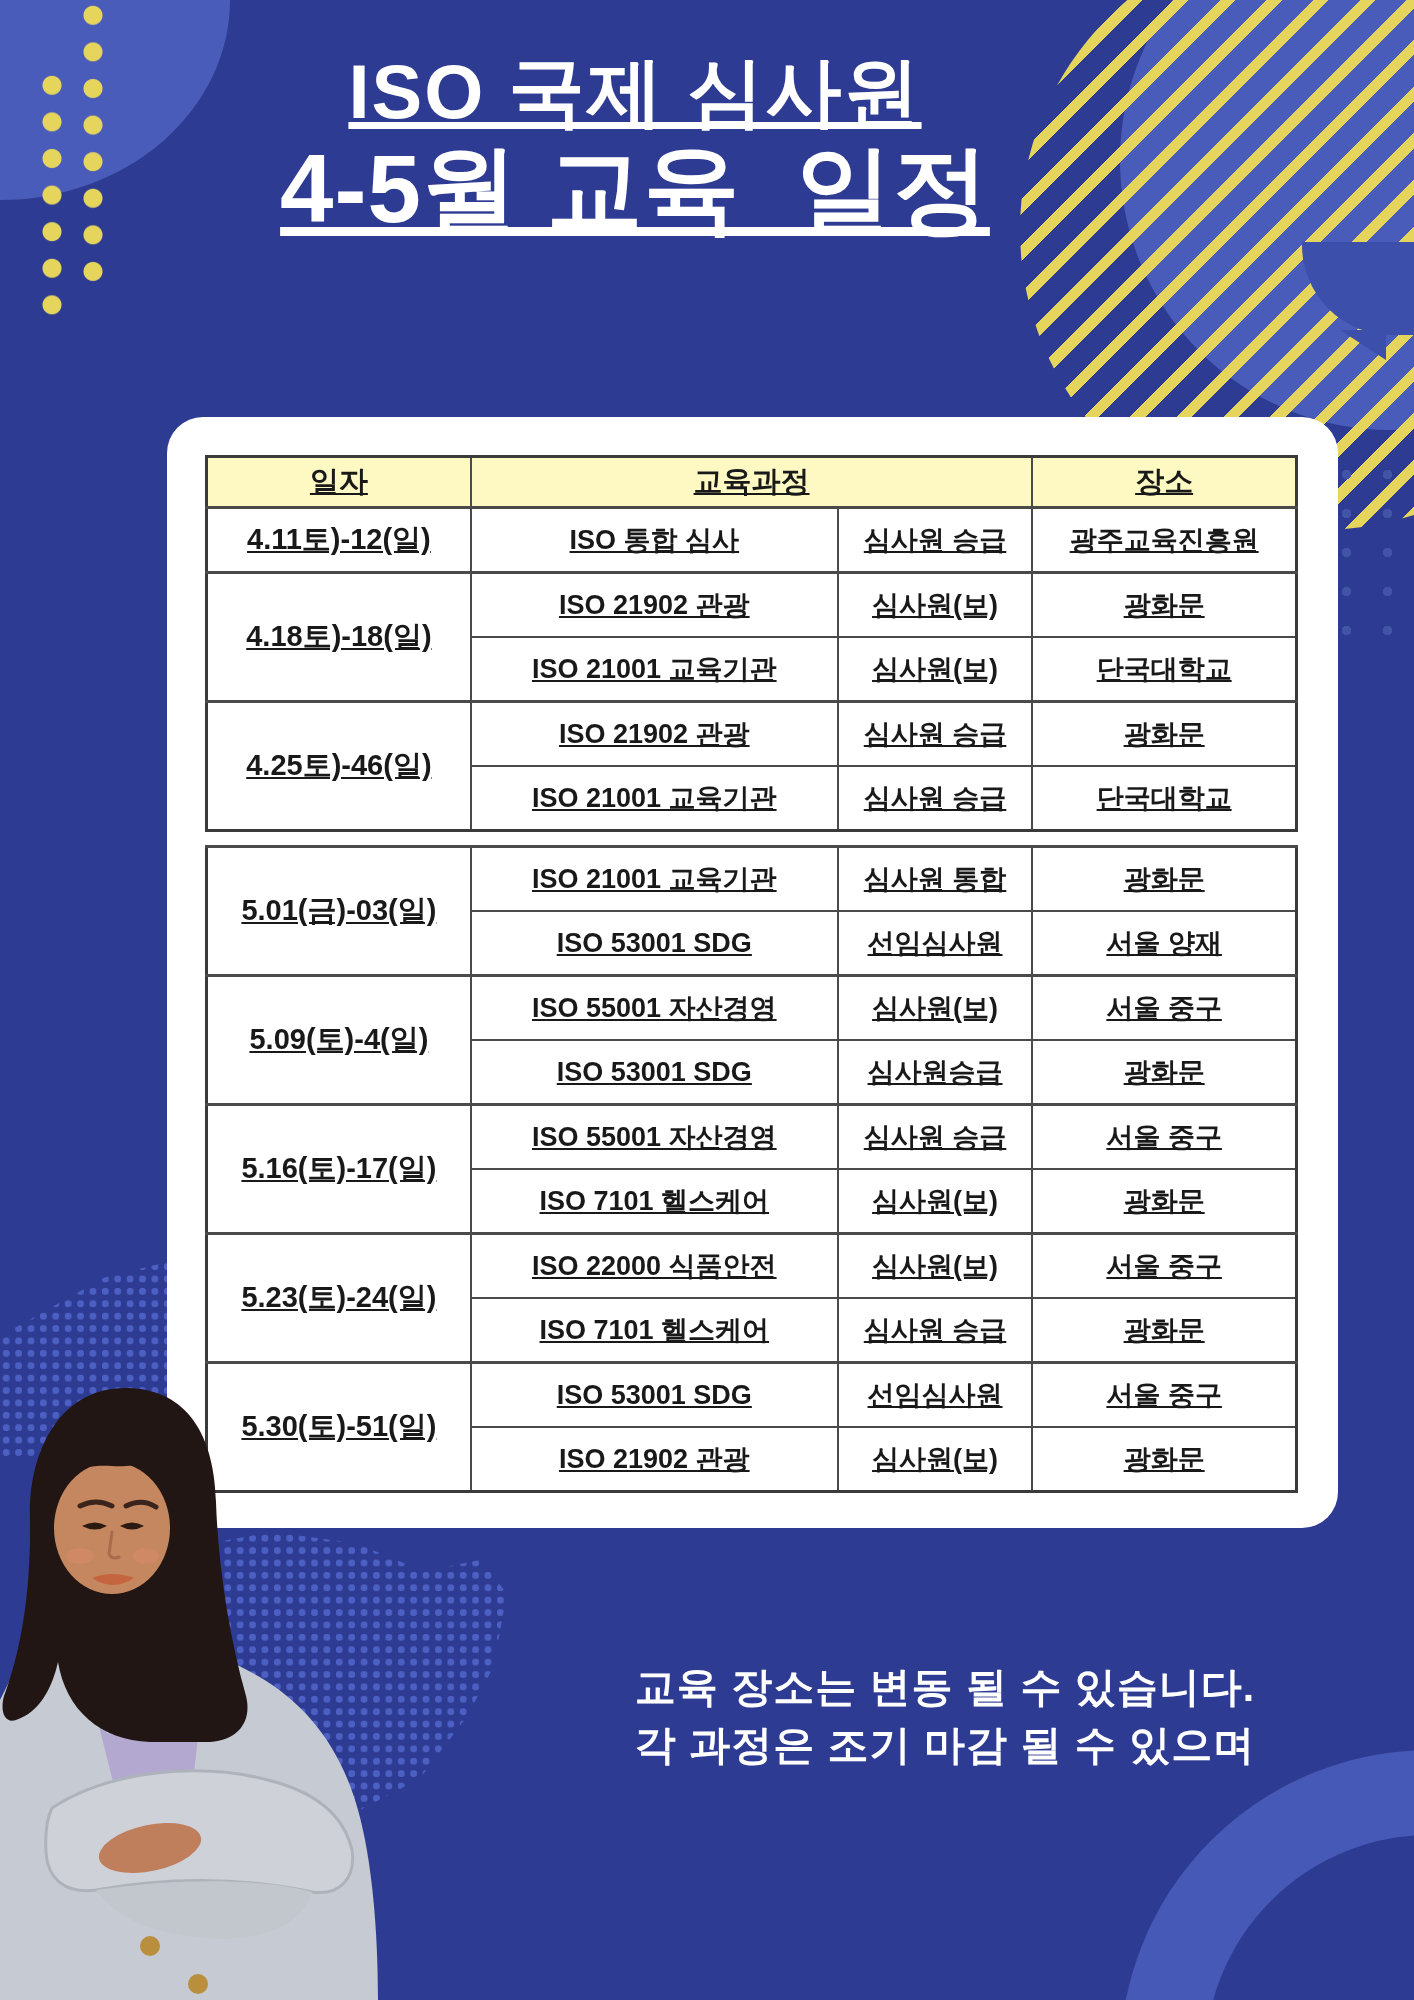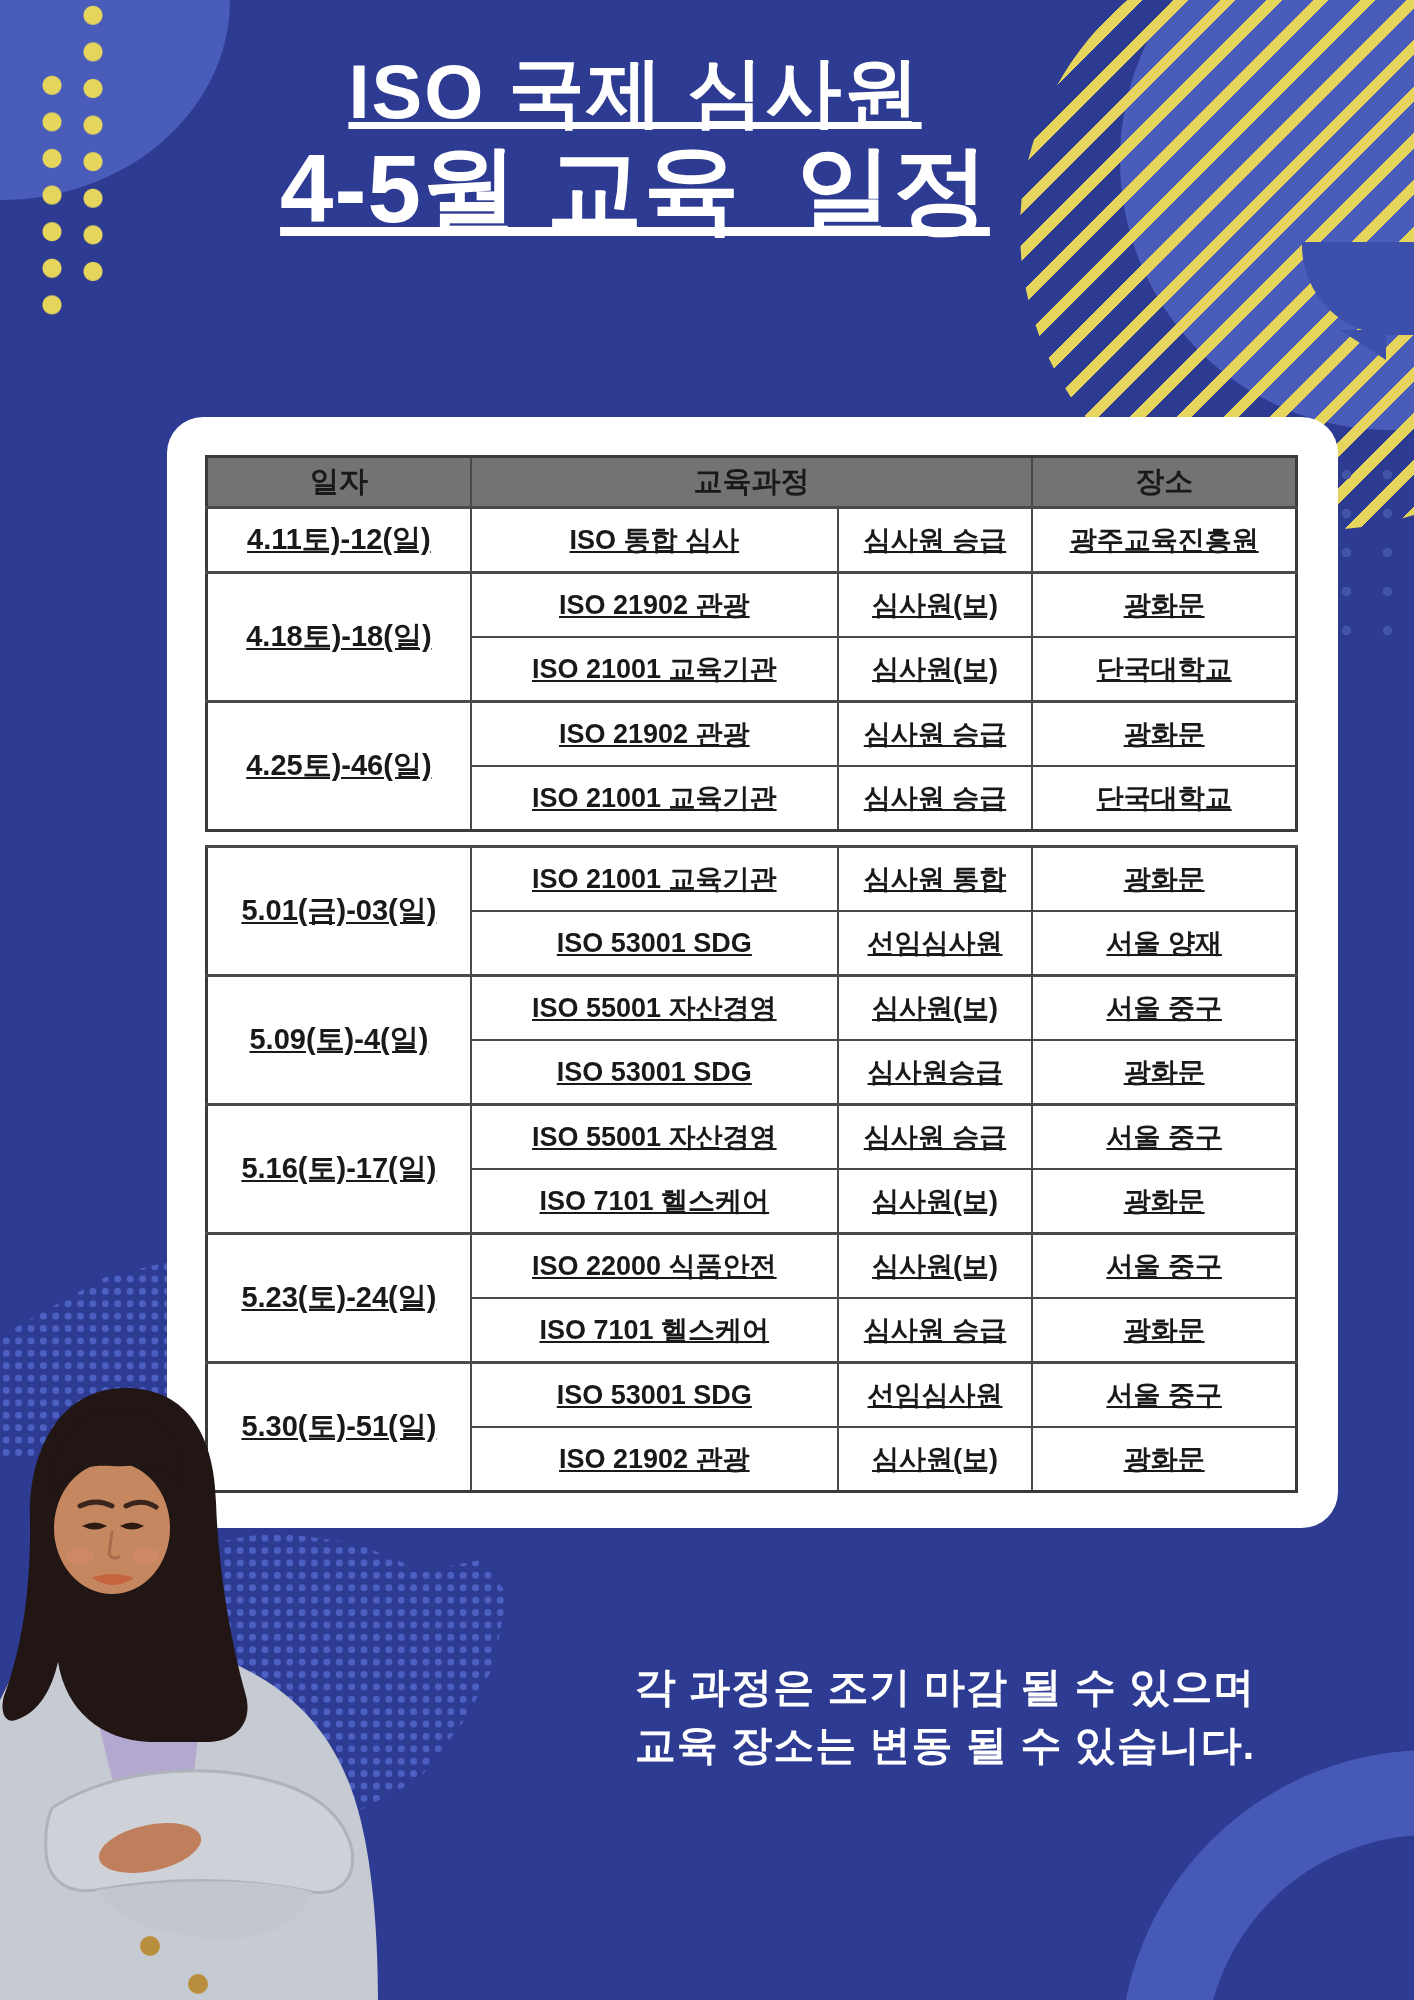--- a/index.html
+++ b/index.html
@@ -45,21 +45,21 @@
   .card{position:absolute; left:167px; top:417px; width:1171px; height:1111px;
     background:#ffffff; border-radius:36px;}
   table.sched{position:absolute; left:38px; border-collapse:collapse; table-layout:fixed;
     width:1093px; background:#ffffff;}
   table.sched.april{top:38px;}
   table.sched.may{top:428px;}
   table.sched th, table.sched td{
     border:2px solid #4a4a4a; text-align:center; vertical-align:middle;
     color:#191919; font-weight:bold; padding:0; overflow:hidden;}
   table.sched{border:3px solid #3a3a3a;}
-  table.sched th{background:#737373; font-size:29px; height:48px;}
+  table.sched th{background:#fef9c3; font-size:29px; height:48px;text-decoration:underline;}
   table.sched td{font-size:27px; height:62px;text-decoration:underline;}
   table.sched td.date-cell{font-size:29px;}
   table.sched tr.group-start td{border-top-width:3px;}
   
   .notice{position:absolute; left:490px; top:1658px; width:910px; text-align:center;
     color:#ffffff; font-weight:bold; font-size:41px; line-height:1.42; letter-spacing:1px;}
   
   .presenter{position:absolute; left:0; top:1380px; width:470px; height:620px; z-index:5;}
 </style>
 </head>
@@ -230,17 +230,17 @@
 
     <path d="M112,152 L109,174 Q112,180 119,177" stroke="#a96b4c" stroke-width="3" fill="none" stroke-linecap="round"></path>
 
     <ellipse cx="80" cy="176" rx="14" ry="8" fill="#d98a69" opacity="0.55"></ellipse>
     <ellipse cx="146" cy="176" rx="13" ry="8" fill="#d98a69" opacity="0.55"></ellipse>
 
     <path d="M92,198 Q112,190 134,198 Q113,212 92,198 Z" fill="#c4653f"></path>
   </svg>
 
   <div class="notice">
+    <div>교육 장소는 변동 될 수 있습니다.</div>
     <div>각 과정은 조기 마감 될 수 있으며</div>
-    <div>교육 장소는 변동 될 수 있습니다.</div>
   </div>
 
 </div>
 
 </body></html>

